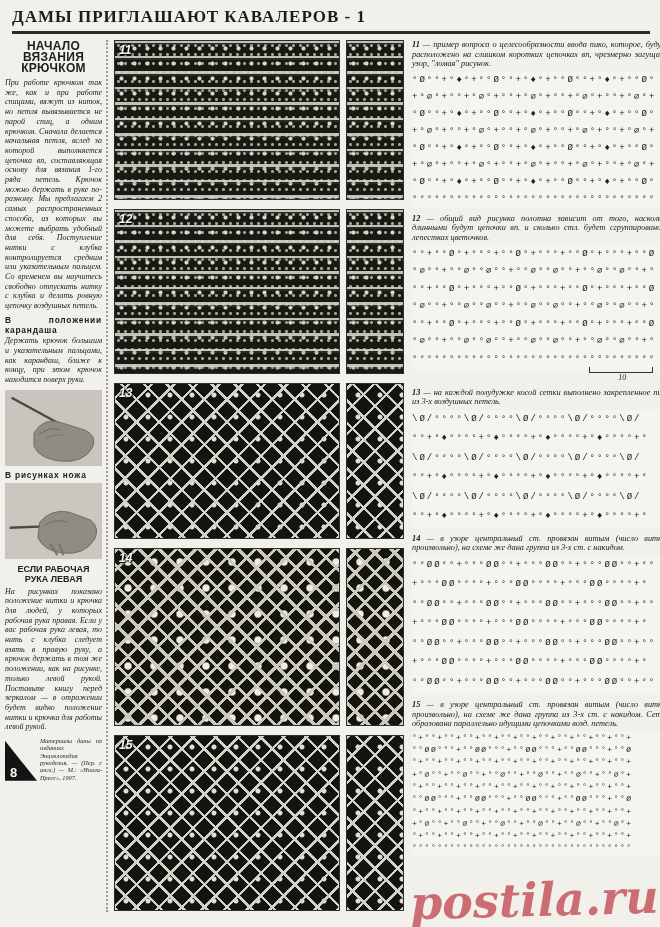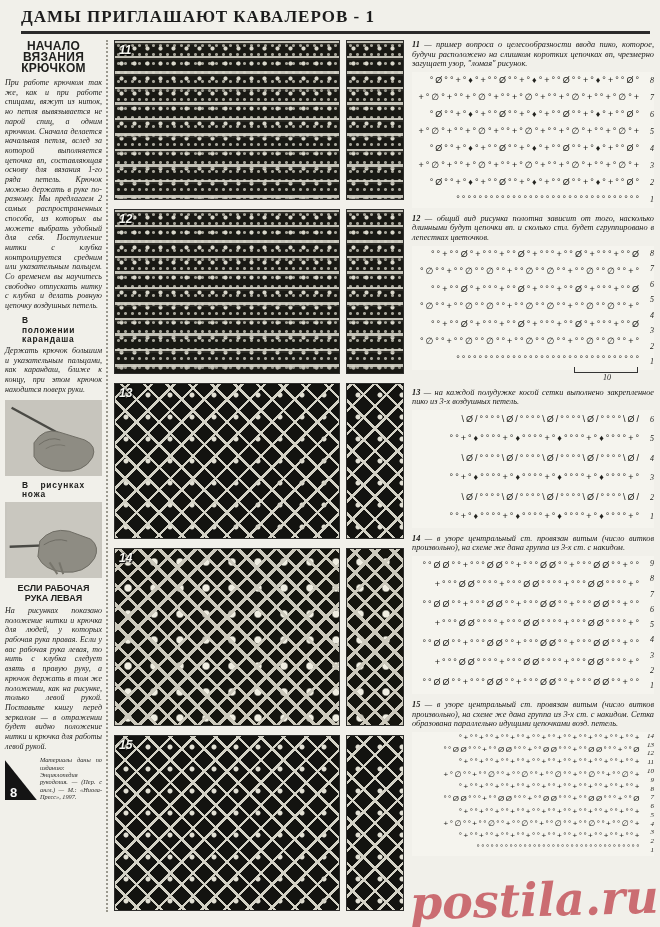--- a/index.html
+++ b/index.html
@@ -1,33 +1,33 @@
 <!DOCTYPE html>
 <html><head>
 <meta charset="utf-8">
 <style>
   html,body{margin:0;padding:0;background:#6f6f6f;}
   .page{width:660px;height:927px;background:#f1f0ea;position:relative;overflow:hidden;
         font-family:"Liberation Serif",serif;box-sizing:border-box;}
   
-  .hdr{padding:7px 10px 0 21px;}
+  .hdr{padding:7px 10px 0 12px;}
   .title{font-family:"Liberation Serif",serif;font-weight:bold;font-size:17px;
          letter-spacing:1px;color:#1c1c1c;}
   .title-rule{height:3px;background:#2b2b2b;margin-top:4px;}
   
   .content{display:flex;gap:6px;padding:6px 4px 0 3px;height:872px;}
   
   .left{width:97px;flex:none;padding:0 4px 0 2px;border-right:2px dotted #9a988e;
         font-style:italic;font-size:8px;line-height:9.7px;color:#20201e;text-align:justify;}
   .h-main{font-style:normal;font-family:"Liberation Sans",sans-serif;font-weight:bold;
           font-size:12px;line-height:11px;text-align:center;margin:1px 0 4px;letter-spacing:.3px;}
   .h-left{font-style:normal;font-family:"Liberation Sans",sans-serif;font-weight:bold;
           font-size:9px;line-height:10.5px;text-align:center;margin:3px 0 2px;}
   .sub{font-style:normal;font-family:"Liberation Sans",sans-serif;font-weight:bold;
-       font-size:8.4px;letter-spacing:.8px;margin:3px 17px 1px;}
+       font-size:8.4px;letter-spacing:.8px;margin:3px 0 1px;}
   .left p{margin:0 0 5px;}
   .hand-photo{width:100%;height:76px;background:#c7c5bd;margin:2px 0 5px;display:block;}
   .aside-footer{display:flex;margin-top:5px;align-items:flex-end;}
   .page-tri{width:32px;height:40px;background:#141414;flex:none;position:relative;
             clip-path:polygon(0 0,0 100%,100% 100%);}
   .page-num{position:absolute;left:5px;bottom:3px;color:#fafafa;font-style:normal;
             font-family:"Liberation Sans",sans-serif;font-weight:bold;font-size:13px;}
   .credit{font-size:6.3px;line-height:7.3px;margin-left:3px;color:#2a2a28;}
   
   .photo-col{width:292px;flex:none;display:flex;flex-direction:column;gap:9px;}
@@ -56,22 +56,22 @@
       repeating-linear-gradient(45deg,#ccc9bc 0 3px,transparent 3px 14px),
       repeating-linear-gradient(-45deg,#ccc9bc 0 3px,transparent 3px 14px),
       radial-gradient(circle,#efede1 3px,transparent 4.5px);
     background-size:auto,auto,26px 26px;}
   
   .diagram-col{flex:1;display:flex;flex-direction:column;padding-right:2px;}
   .dblock{margin-bottom:6px;}
   .dcap{font-style:italic;font-size:8.3px;line-height:9.6px;text-align:justify;color:#171715;}
   .cap-num{font-weight:bold;}
   .chart{display:flex;margin-top:3px;background:#f5f4ee;}
-  .sym{flex:1;overflow:hidden;font-family:Liberation Sans, sans-serif;font-size:9px;
-       letter-spacing:2px;color:#23231f;white-space:pre;text-align:right;}
+  .sym{flex:1;overflow:hidden;font-family:Liberation Mono, monospace;font-size:9px;
+       letter-spacing:2px;color:#23231f;white-space:pre;}
   .rn{width:13px;flex:none;text-align:right;font-style:italic;font-size:8px;
       color:#23231f;white-space:pre;}
   .c11{height:136px}.c11 .sym{line-height:17px}.c11 .rn{line-height:17px}
   .c12{height:124px}.c12 .sym{line-height:17.5px}.c12 .rn{line-height:15.5px}
   .c13{height:118px}.c13 .sym{line-height:19.5px}.c13 .rn{line-height:19.5px}
   .c14{height:138px}.c14 .sym{line-height:19.5px}.c14 .rn{line-height:15.3px}
   .c15{height:124px}.c15 .sym{font-size:8px;line-height:12.3px;letter-spacing:1.5px}
   .c15 .rn{line-height:8.8px;font-size:7px}
   .repeat-wrap{display:flex;flex-direction:column;align-items:flex-end;padding-right:16px;margin-top:-3px;}
   .repeat-bracket{width:62px;height:5px;border:1px solid #333;border-top:none;}

